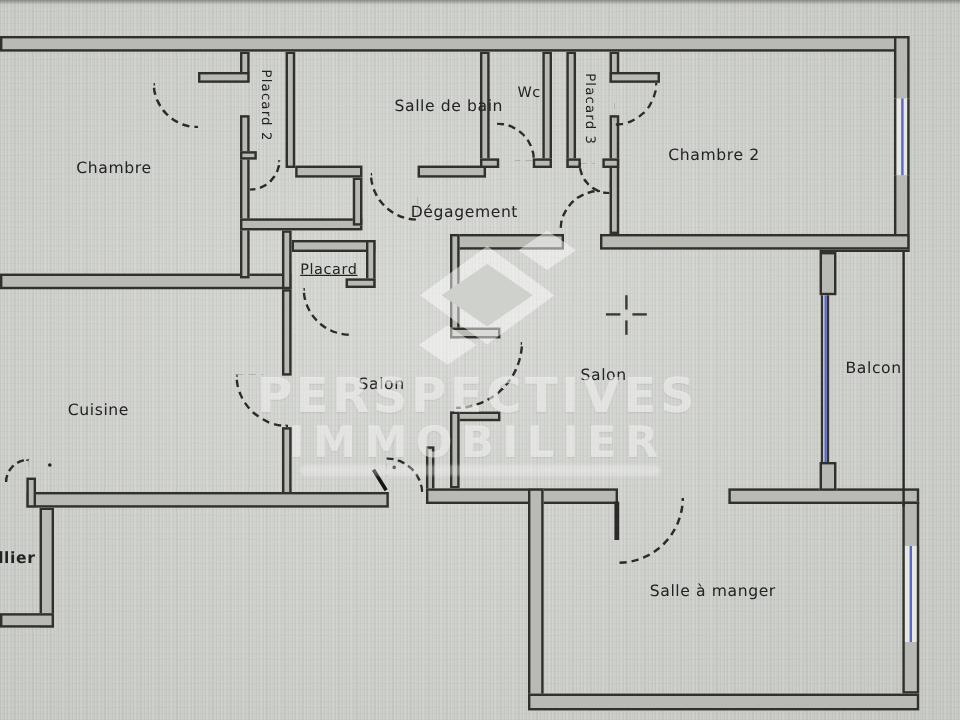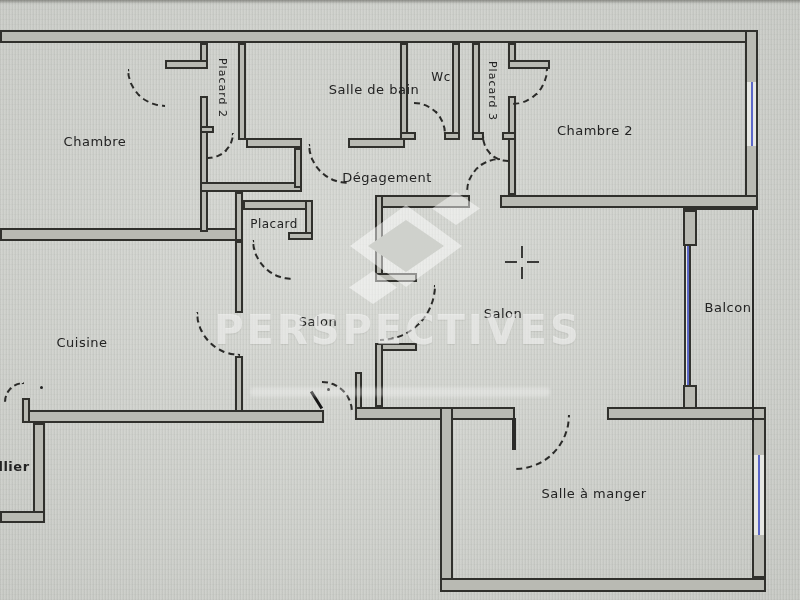--- a/index.html
+++ b/index.html
@@ -115,21 +115,21 @@
       <div class="leaf" style="left: 315px; top: 390px;"></div>
     </div>
   <div class="layer" id="labels-layer">
       <div class="room-label" style="left: 95px; top: 141px; font-size: 13px;">Chambre</div>
       <div class="room-label v" style="left: 222px; top: 88px; font-size: 11px;">Placard 2</div>
       <div class="room-label" style="left: 329px; top: 89px; font-size: 13px; margin-left: 45px;">Salle de bain</div>
       <div class="room-label" style="left: 441px; top: 77px; font-size: 12px;">Wc</div>
       <div class="room-label v" style="left: 492px; top: 91px; font-size: 11px;">Placard 3</div>
       <div class="room-label" style="left: 595px; top: 130px; font-size: 13px;">Chambre 2</div>
       <div class="room-label" style="left: 387px; top: 177px; font-size: 13px;">Dégagement</div>
-      <div class="room-label" style="left: 274px; top: 224px; font-size: 12px;">Placard</div>
+      <div class="room-label" style="left: 274px; top: 224px; font-size: 12px; text-decoration: underline;">Placard</div>
       <div class="room-label" style="left: 82px; top: 315px; font-size: 13px; margin-top: 27px;">Cuisine</div>
       <div class="room-label" style="left: 318px; top: 321px; font-size: 13px;">Salon</div>
       <div class="room-label" style="left: 503px; top: 313px; font-size: 13px;">Salon</div>
       <div class="room-label" style="left: 728px; top: 307px; font-size: 13px;">Balcon</div>
       <div class="room-label" style="left: 594px; top: 493px; font-size: 13px;">Salle à manger</div>
       <div class="room-label" style="left: 14px; top: 466px; font-size: 13px; font-weight: bold;">llier</div>
     </div>
 
   <div class="layer">
     <div class="cross-seg" style="left:521px;top:246px;width:2px;height:12px;"></div>
@@ -138,15 +138,16 @@
     <div class="cross-seg" style="left:527px;top:261px;width:12px;height:2px;"></div>
   </div>
 
   <div class="wm layer">
     <div class="diamond" style="left:350px;top:205px;width:112px;height:82px;">
       <span class="hole" style="width:76px;height:52px;"></span>
     </div>
     <div class="diamond" style="left:432px;top:192px;width:48px;height:33px;"></div>
     <div class="diamond" style="left:349px;top:271px;width:48px;height:33px;"></div>
     <div class="wm-text wm-1" style="left:398px;top:330px;">PERSPECTIVES</div>
+    <div class="wm-text wm-2" style="left:398px;top:369px;">IMMOBILIER</div>
     <div class="wm-tag" style="left:400px;top:392px;"></div>
   </div>
 </div>
 
 </body></html>

